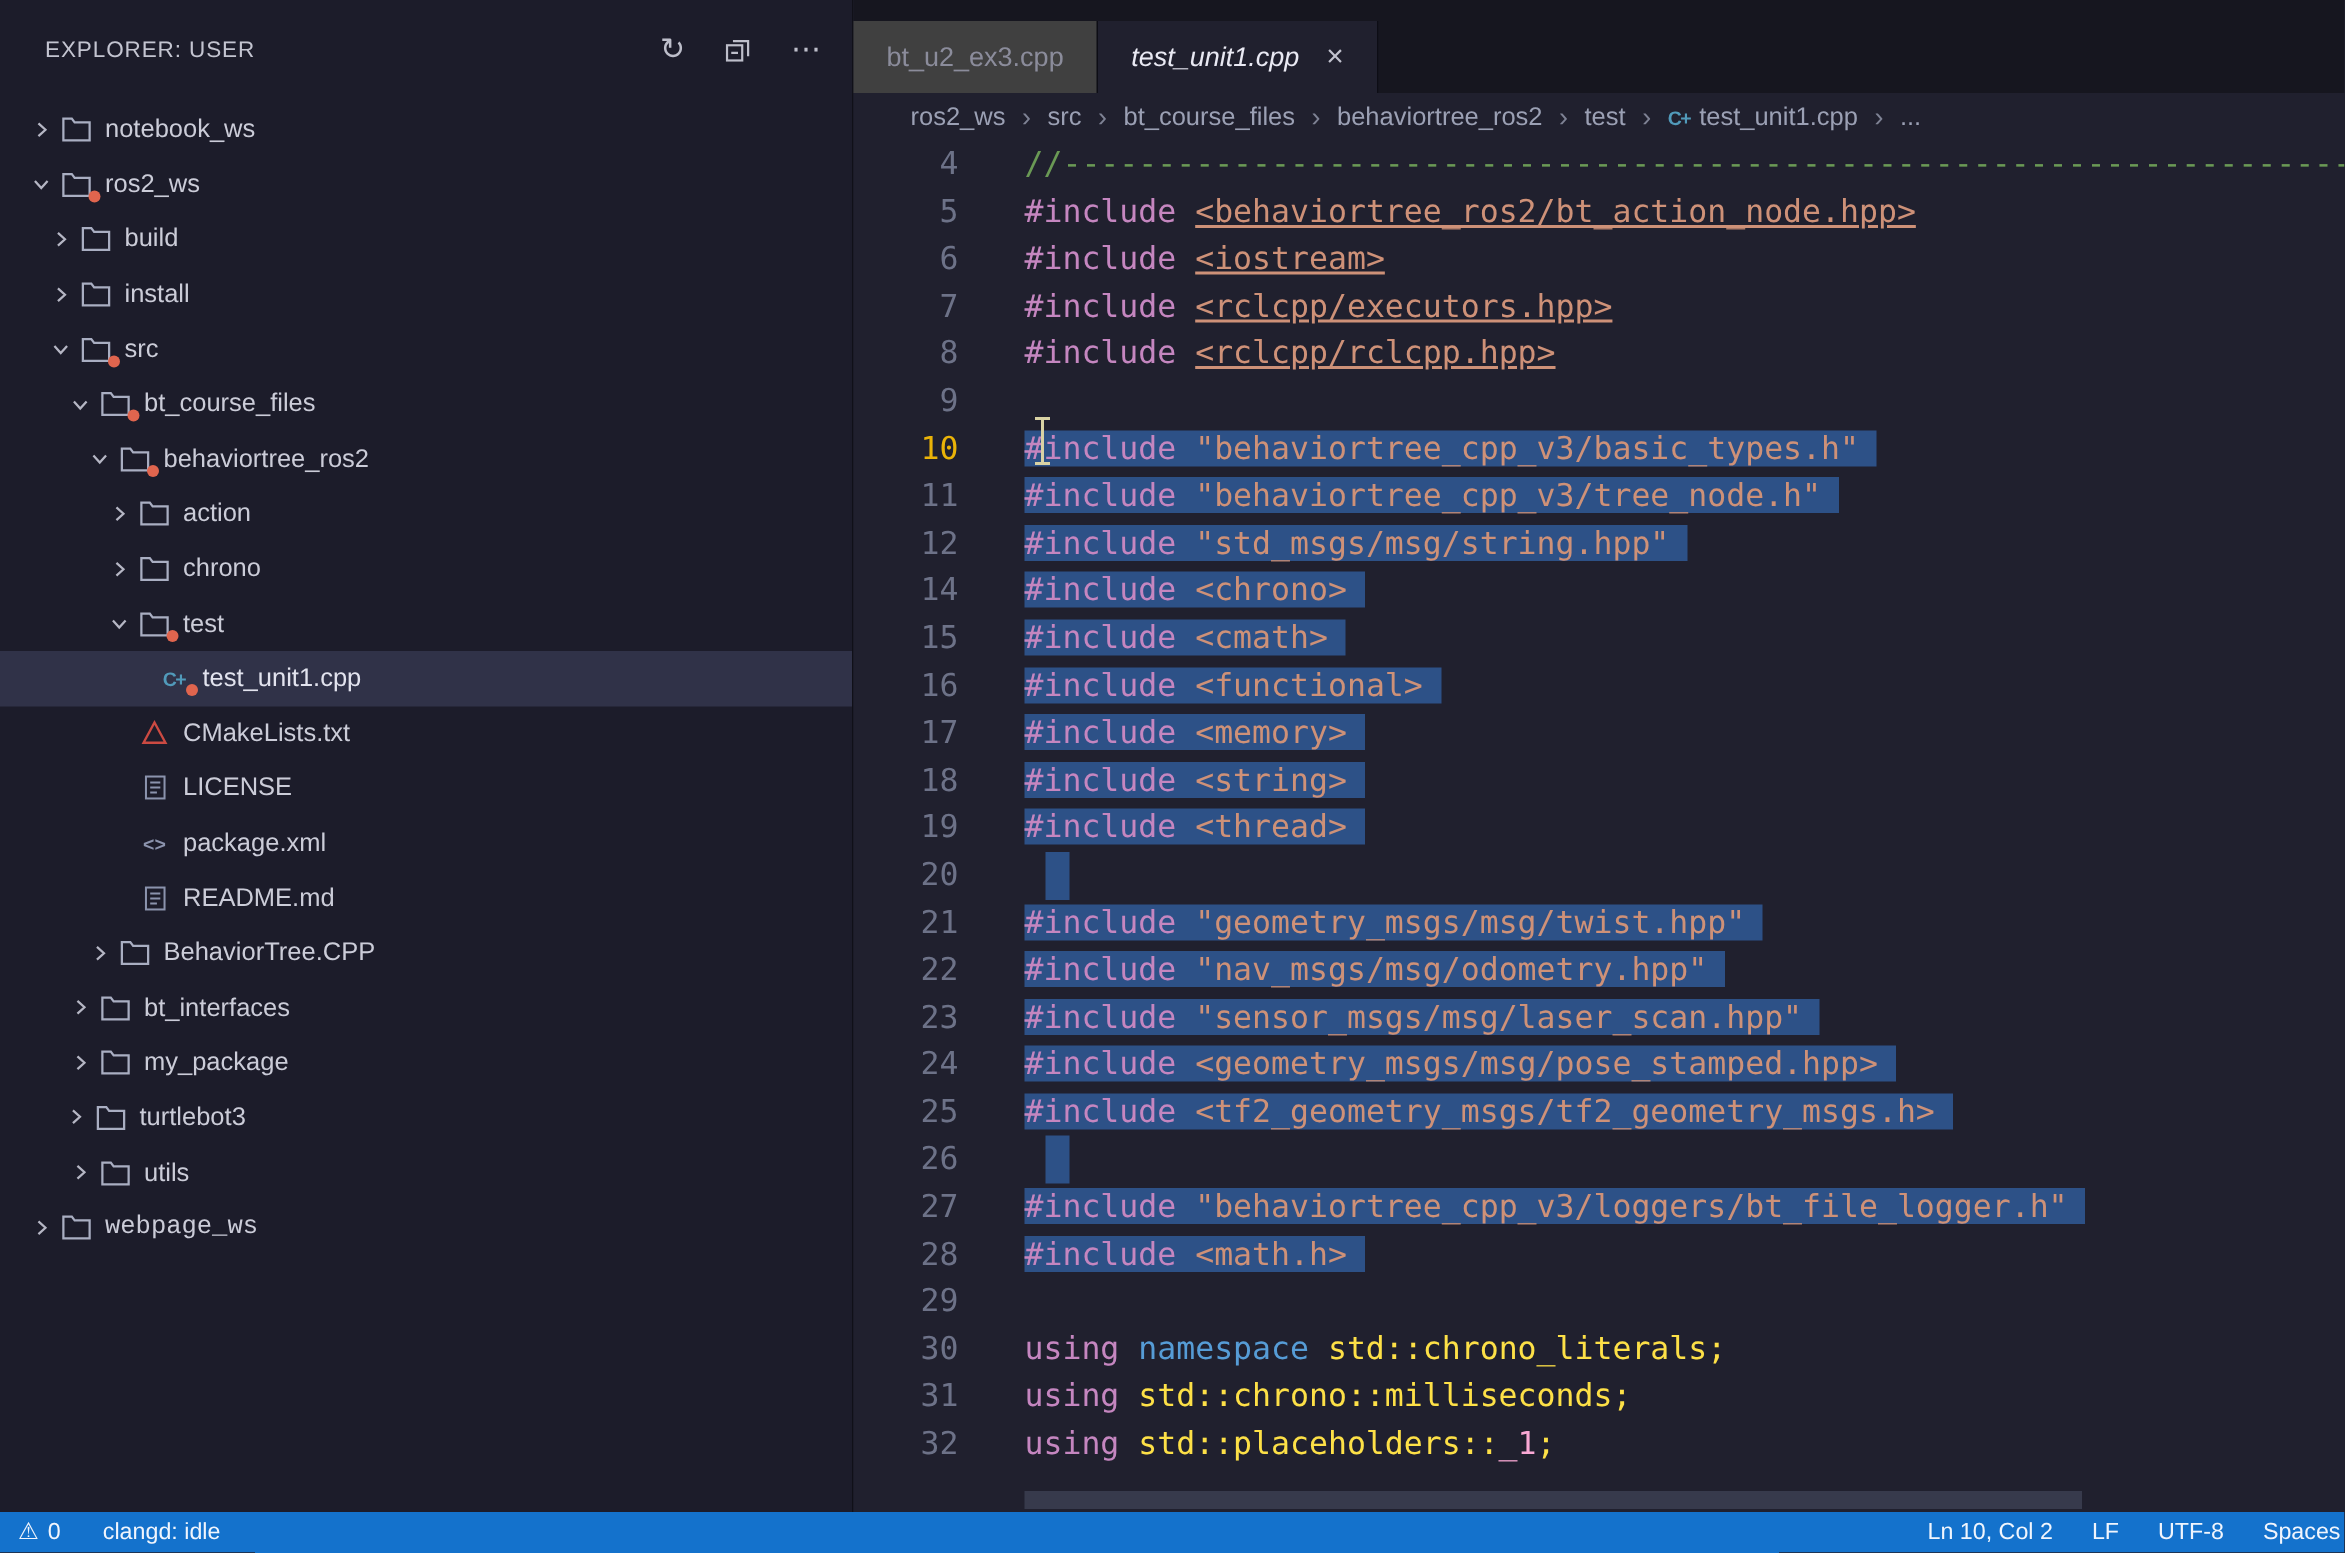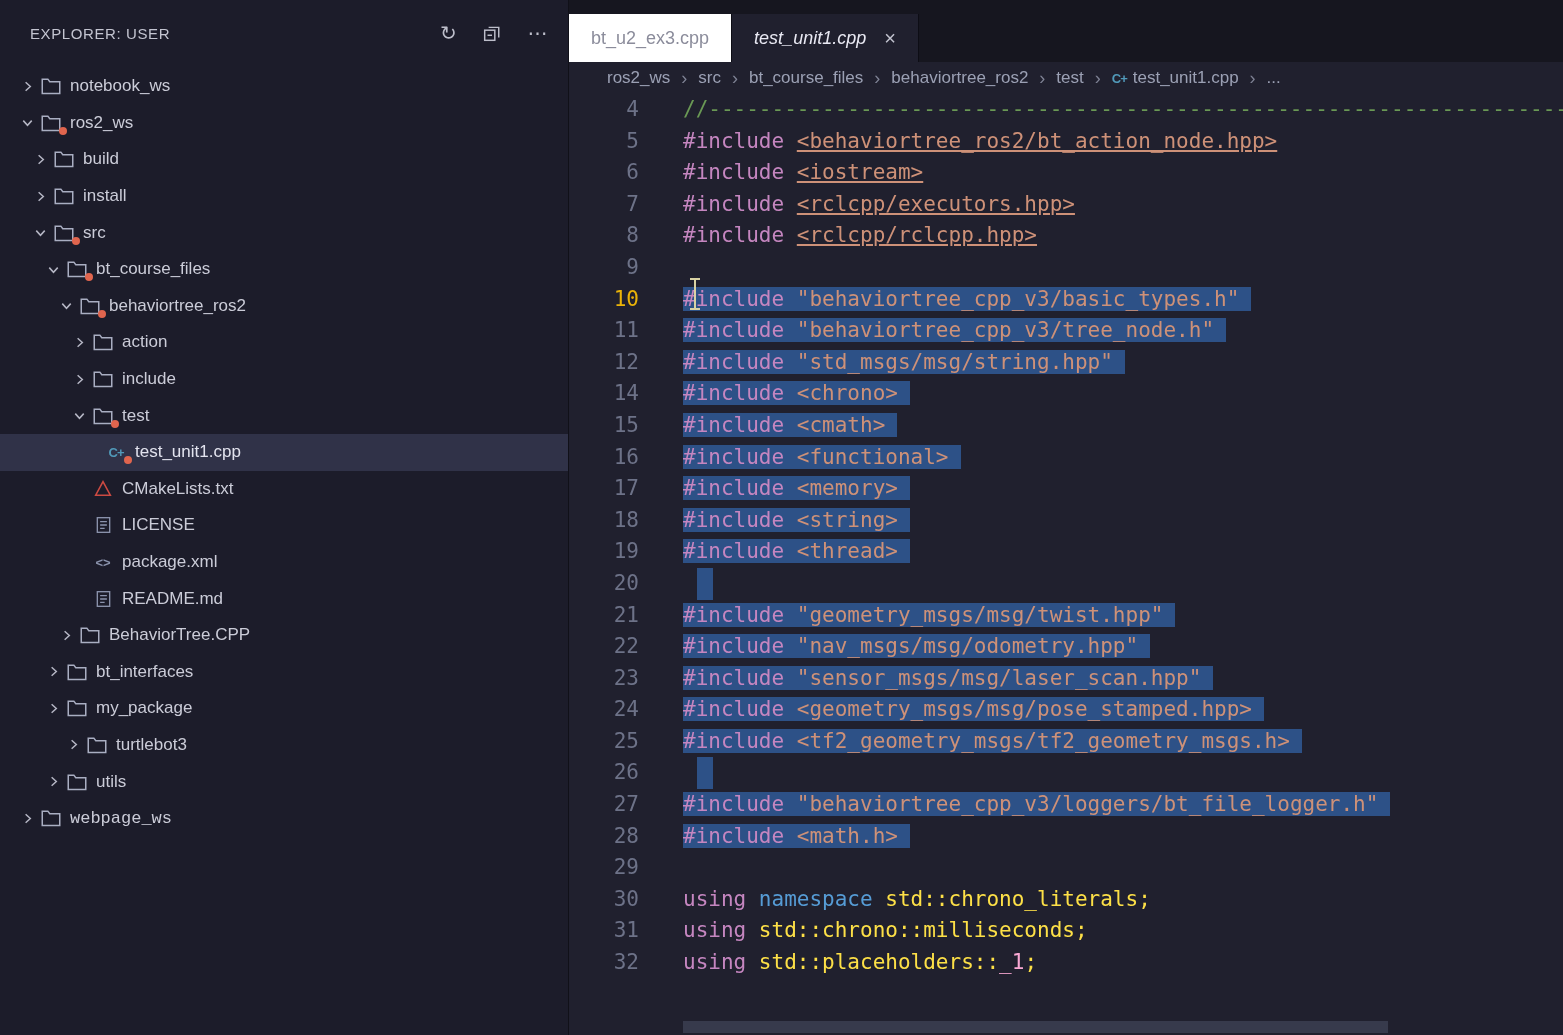--- a/index.html
+++ b/index.html
@@ -1,19 +1,19 @@
 <!DOCTYPE html>
 <html><head>
 <meta charset="utf-8">
 <style>
   * { margin:0; padding:0; box-sizing:border-box; }
   html,body { width:1563px; height:1035px; overflow:hidden; background:#20202e;
               font-family:"Liberation Sans", sans-serif; }
 
-  .app { width:1563px; height:1035px; display:flex; flex-direction:row; }
+  .app { width:1563px; height:1035px; display:flex; flex-direction:column; }
   .main { flex:1; display:flex; min-height:0; }
 
   
   .sidebar { width:569px; background:#1c1c2a; border-right:1px solid #101018;
              display:flex; flex-direction:column; flex-shrink:0; }
   .sidebar-header { height:66px; display:flex; align-items:center;
                     padding:0 20px 0 30px; color:#c3c4d0; font-size:15px;
                     letter-spacing:.6px; }
   .sidebar-title { flex:1; font-weight:500; }
   .sidebar-tools { display:flex; align-items:center; gap:26px; color:#bdbeca; }
@@ -33,21 +33,21 @@
                     border-radius:50%; background:#e0654e; }
   .cpp-glyph { color:#519aba; font-weight:bold; font-size:13px; letter-spacing:-1px; }
   .xml-glyph { color:#8b93ad; font-weight:bold; font-size:13px; }
 
   
   .editor-col { flex:1; display:flex; flex-direction:column; min-width:0;
                 background:#20202e; }
   .tab-bar { height:62px; background:#16161f; display:flex; align-items:flex-end;
              flex-shrink:0; }
   .tab { height:48px; display:flex; align-items:center; padding:0 22px;
-         font-size:18px; background:#ffffff; color:#8b8c9b;
+         font-size:18px; background:#404040; color:#8b8c9b;
          border-right:1px solid #0d0d15; }
   .tab.active { background:#20202e; color:#e9e9f3; font-style:italic; }
   .tab-close { margin-left:18px; font-style:normal; font-size:20px; color:#c2c3cf; }
 
   .breadcrumbs { height:32px; display:flex; align-items:center; padding-left:38px;
                  gap:11px; font-size:17px; color:#9ba0b4; flex-shrink:0; }
   .crumb-sep { color:#7e8294; font-size:18px; }
   .crumb { display:flex; align-items:center; gap:6px; }
 
   
@@ -217,21 +217,21 @@
             <span class="chev">
               <svg width="15" height="15" viewBox="0 0 16 16" style="">
                 <path d="M6 3.5 L11 8 L6 12.5" fill="none" stroke="#b5b6c4" stroke-width="1.6"></path>
               </svg>
             </span>
             <span class="tree-icon">
               <svg width="20" height="18" viewBox="0 0 16 14">
                 <path d="M1 1.5 h4.5 l1.5 2 H15 v9.5 H1 Z" fill="none" stroke="#a9aec2" stroke-width="1.2"></path>
               </svg>
             </span>
-            <span>include</span>
+            <span>chrono</span>
           </div>
           <div class="tree-row" style="padding-left: 66px;">
             <span class="chev">
               <svg width="15" height="15" viewBox="0 0 16 16" style="transform:rotate(90deg);">
                 <path d="M6 3.5 L11 8 L6 12.5" fill="none" stroke="#b5b6c4" stroke-width="1.6"></path>
               </svg>
             </span>
             <span class="tree-icon">
               <svg width="20" height="18" viewBox="0 0 16 14">
                 <path d="M1 1.5 h4.5 l1.5 2 H15 v9.5 H1 Z" fill="none" stroke="#a9aec2" stroke-width="1.2"></path>
@@ -316,21 +316,21 @@
                 <path d="M6 3.5 L11 8 L6 12.5" fill="none" stroke="#b5b6c4" stroke-width="1.6"></path>
               </svg>
             </span>
             <span class="tree-icon">
               <svg width="20" height="18" viewBox="0 0 16 14">
                 <path d="M1 1.5 h4.5 l1.5 2 H15 v9.5 H1 Z" fill="none" stroke="#a9aec2" stroke-width="1.2"></path>
               </svg>
             </span>
             <span>my_package</span>
           </div>
-          <div class="tree-row" style="padding-left: 60px;">
+          <div class="tree-row" style="padding-left: 37px;">
             <span class="chev">
               <svg width="15" height="15" viewBox="0 0 16 16" style="">
                 <path d="M6 3.5 L11 8 L6 12.5" fill="none" stroke="#b5b6c4" stroke-width="1.6"></path>
               </svg>
             </span>
             <span class="tree-icon">
               <svg width="20" height="18" viewBox="0 0 16 14">
                 <path d="M1 1.5 h4.5 l1.5 2 H15 v9.5 H1 Z" fill="none" stroke="#a9aec2" stroke-width="1.2"></path>
               </svg>
             </span>

